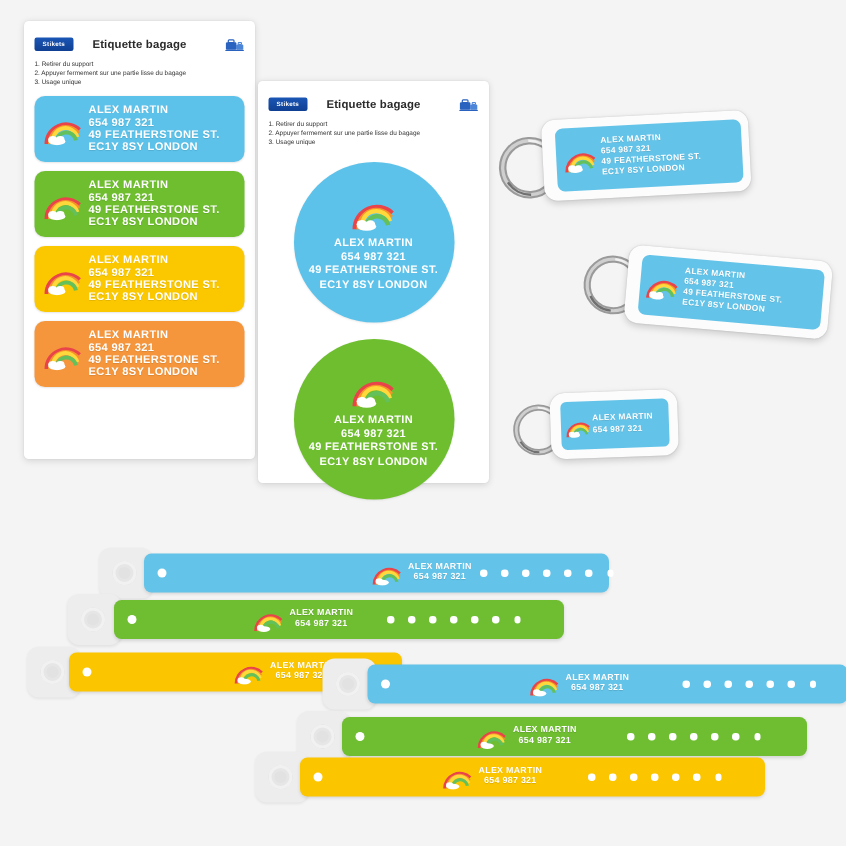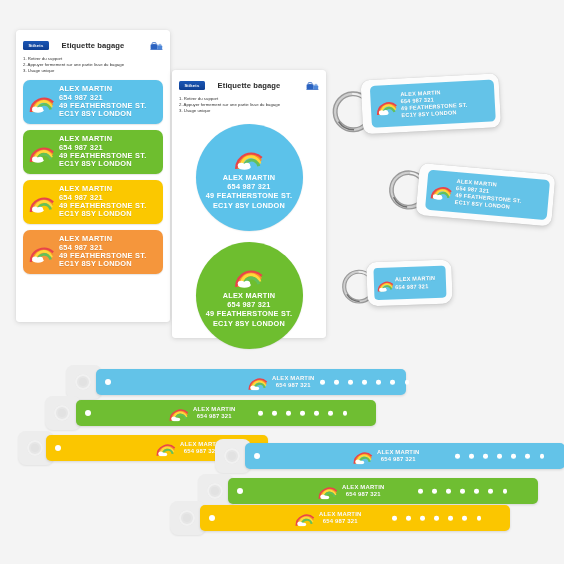--- a/index.html
+++ b/index.html
@@ -9,21 +9,20 @@
     font-family:"Liberation Sans", sans-serif;
     overflow:hidden;
     position:relative;
   }
   .stage{position:absolute;inset:0;}
 
   
   .sheet{
     position:absolute;background:#fff;border-radius:3px;
     box-shadow:0 1px 5px rgba(0,0,0,.13), 0 0 1px rgba(0,0,0,.10);
-    margin-top:16px;
   }
   #sheet-a{left:16px;top:14px;width:154px;height:292px;}
   #sheet-b{left:172px;top:54px;width:154px;height:268px;}
 
   .sheet-head{
     position:relative;height:17px;margin:7px 7px 0 7px;
     display:flex;align-items:center;
   }
   .logo-badge{
     width:26px;height:9px;border-radius:1.5px;

